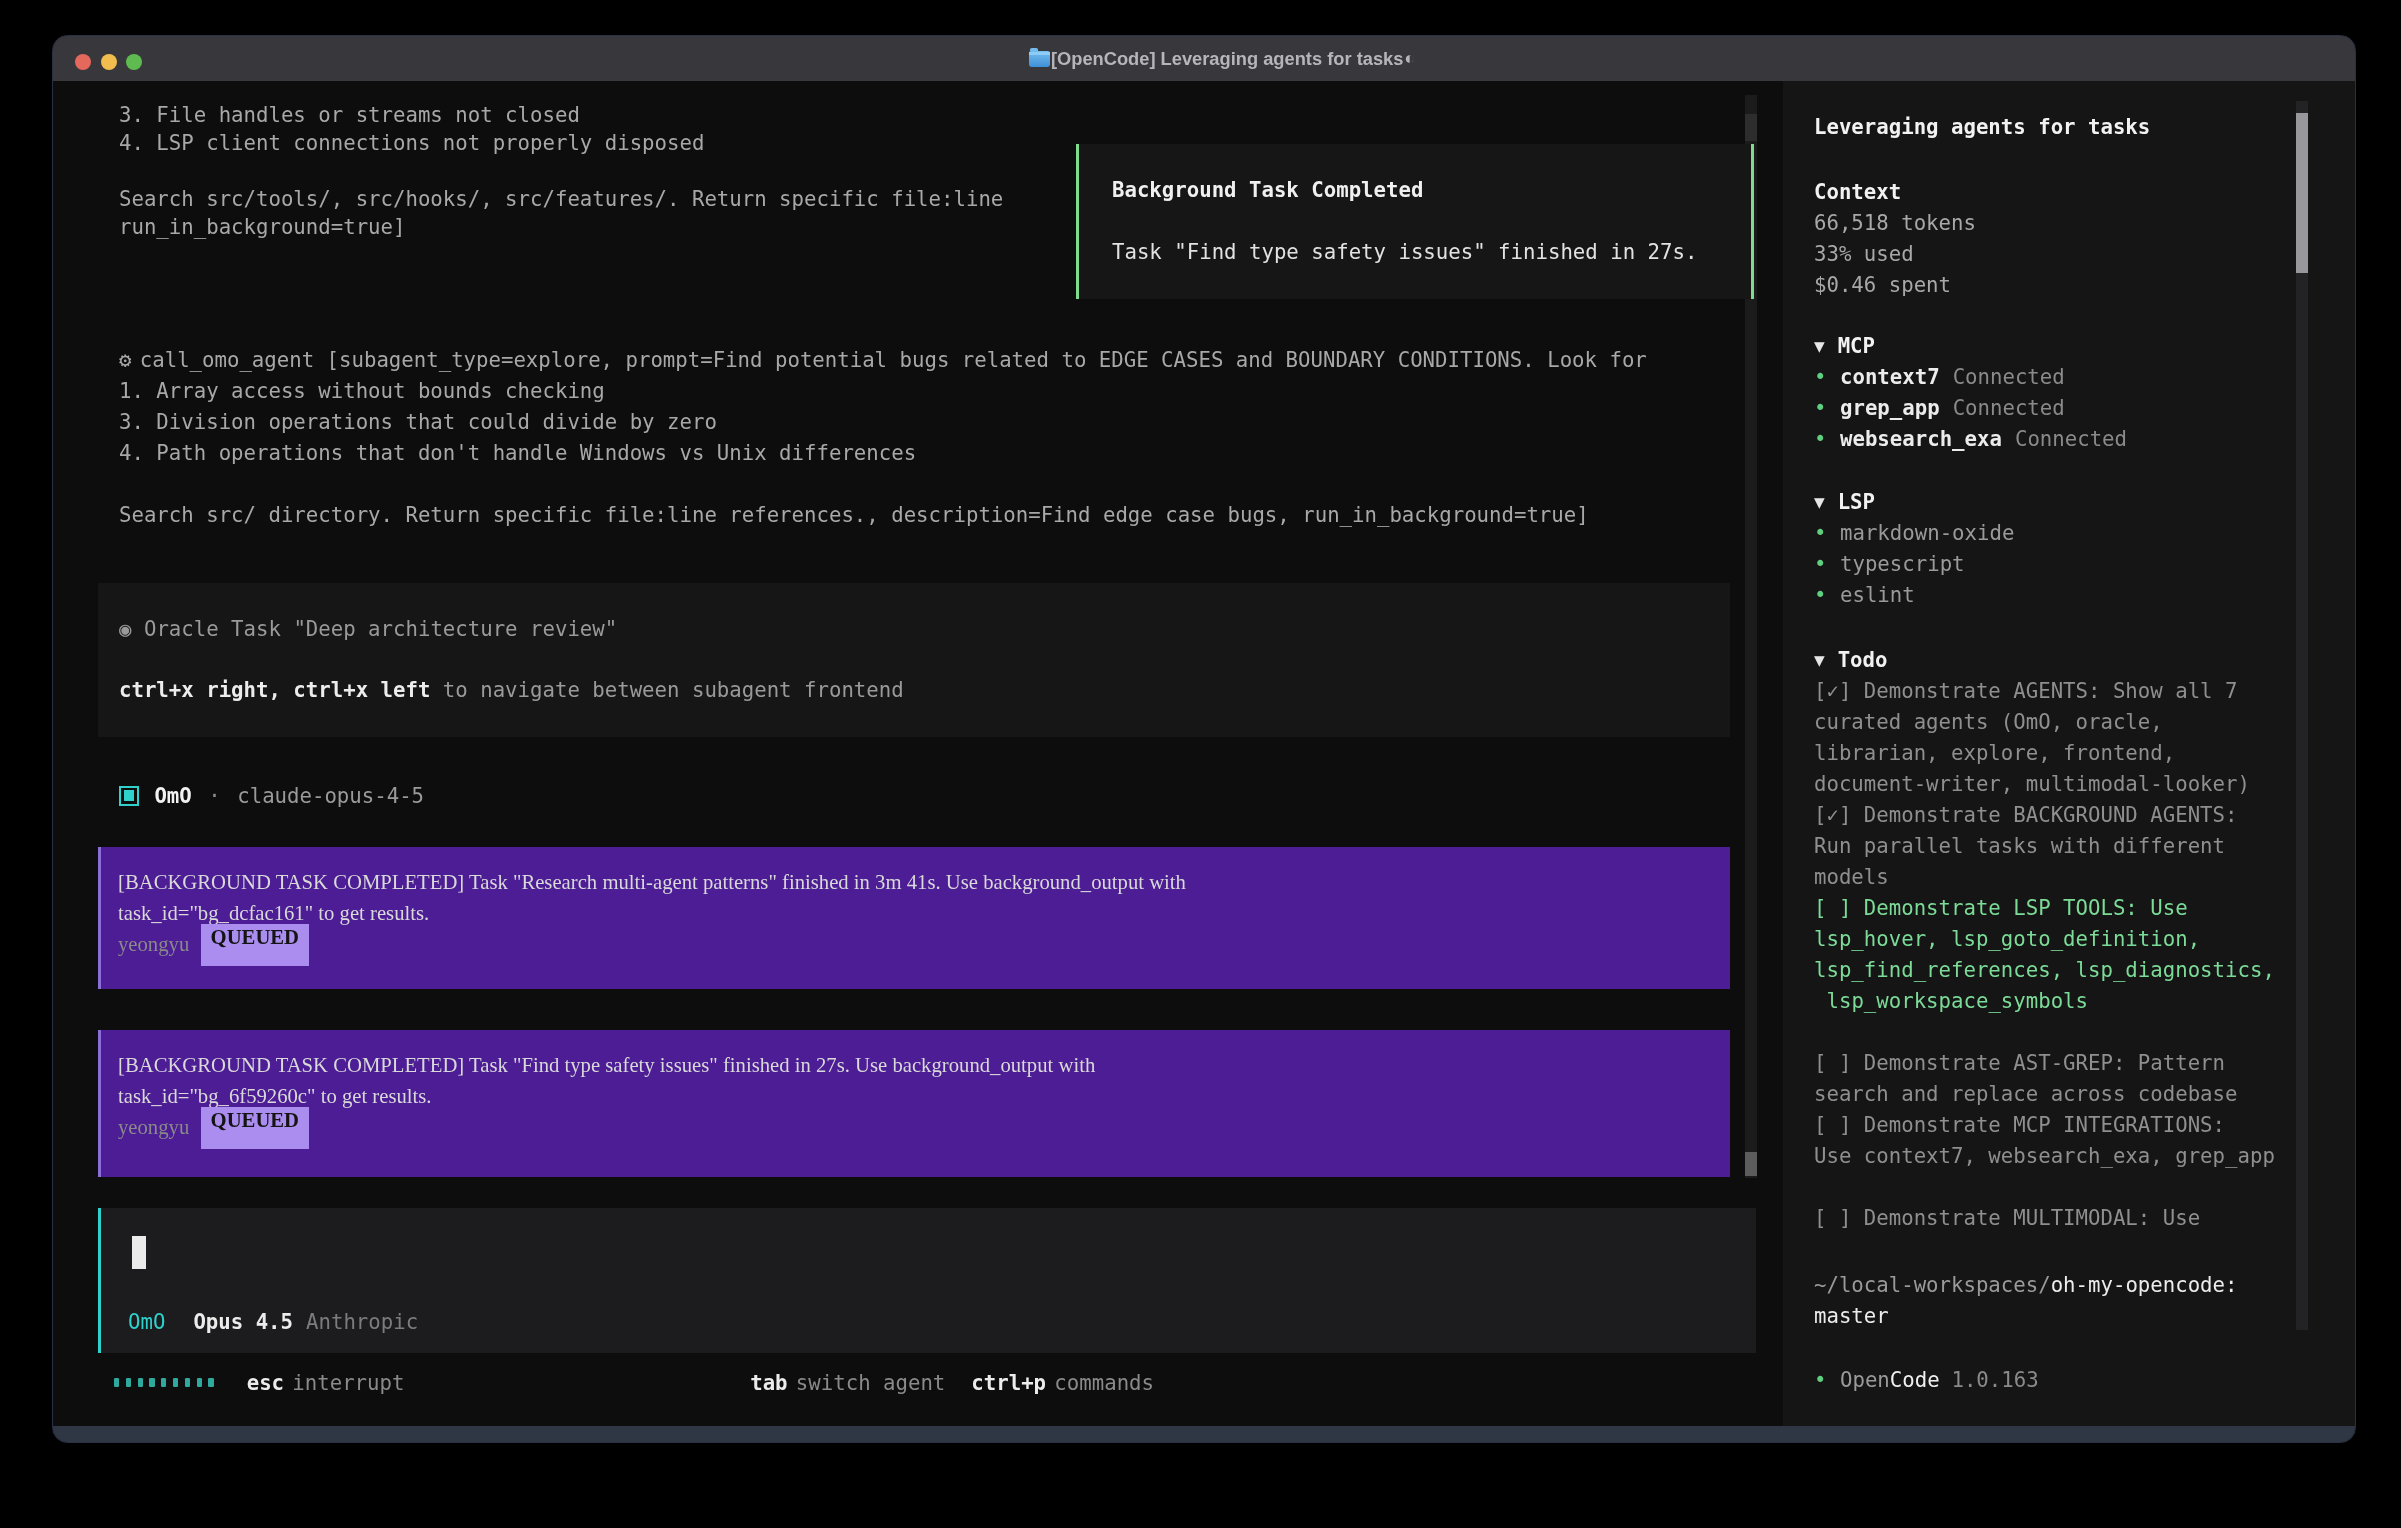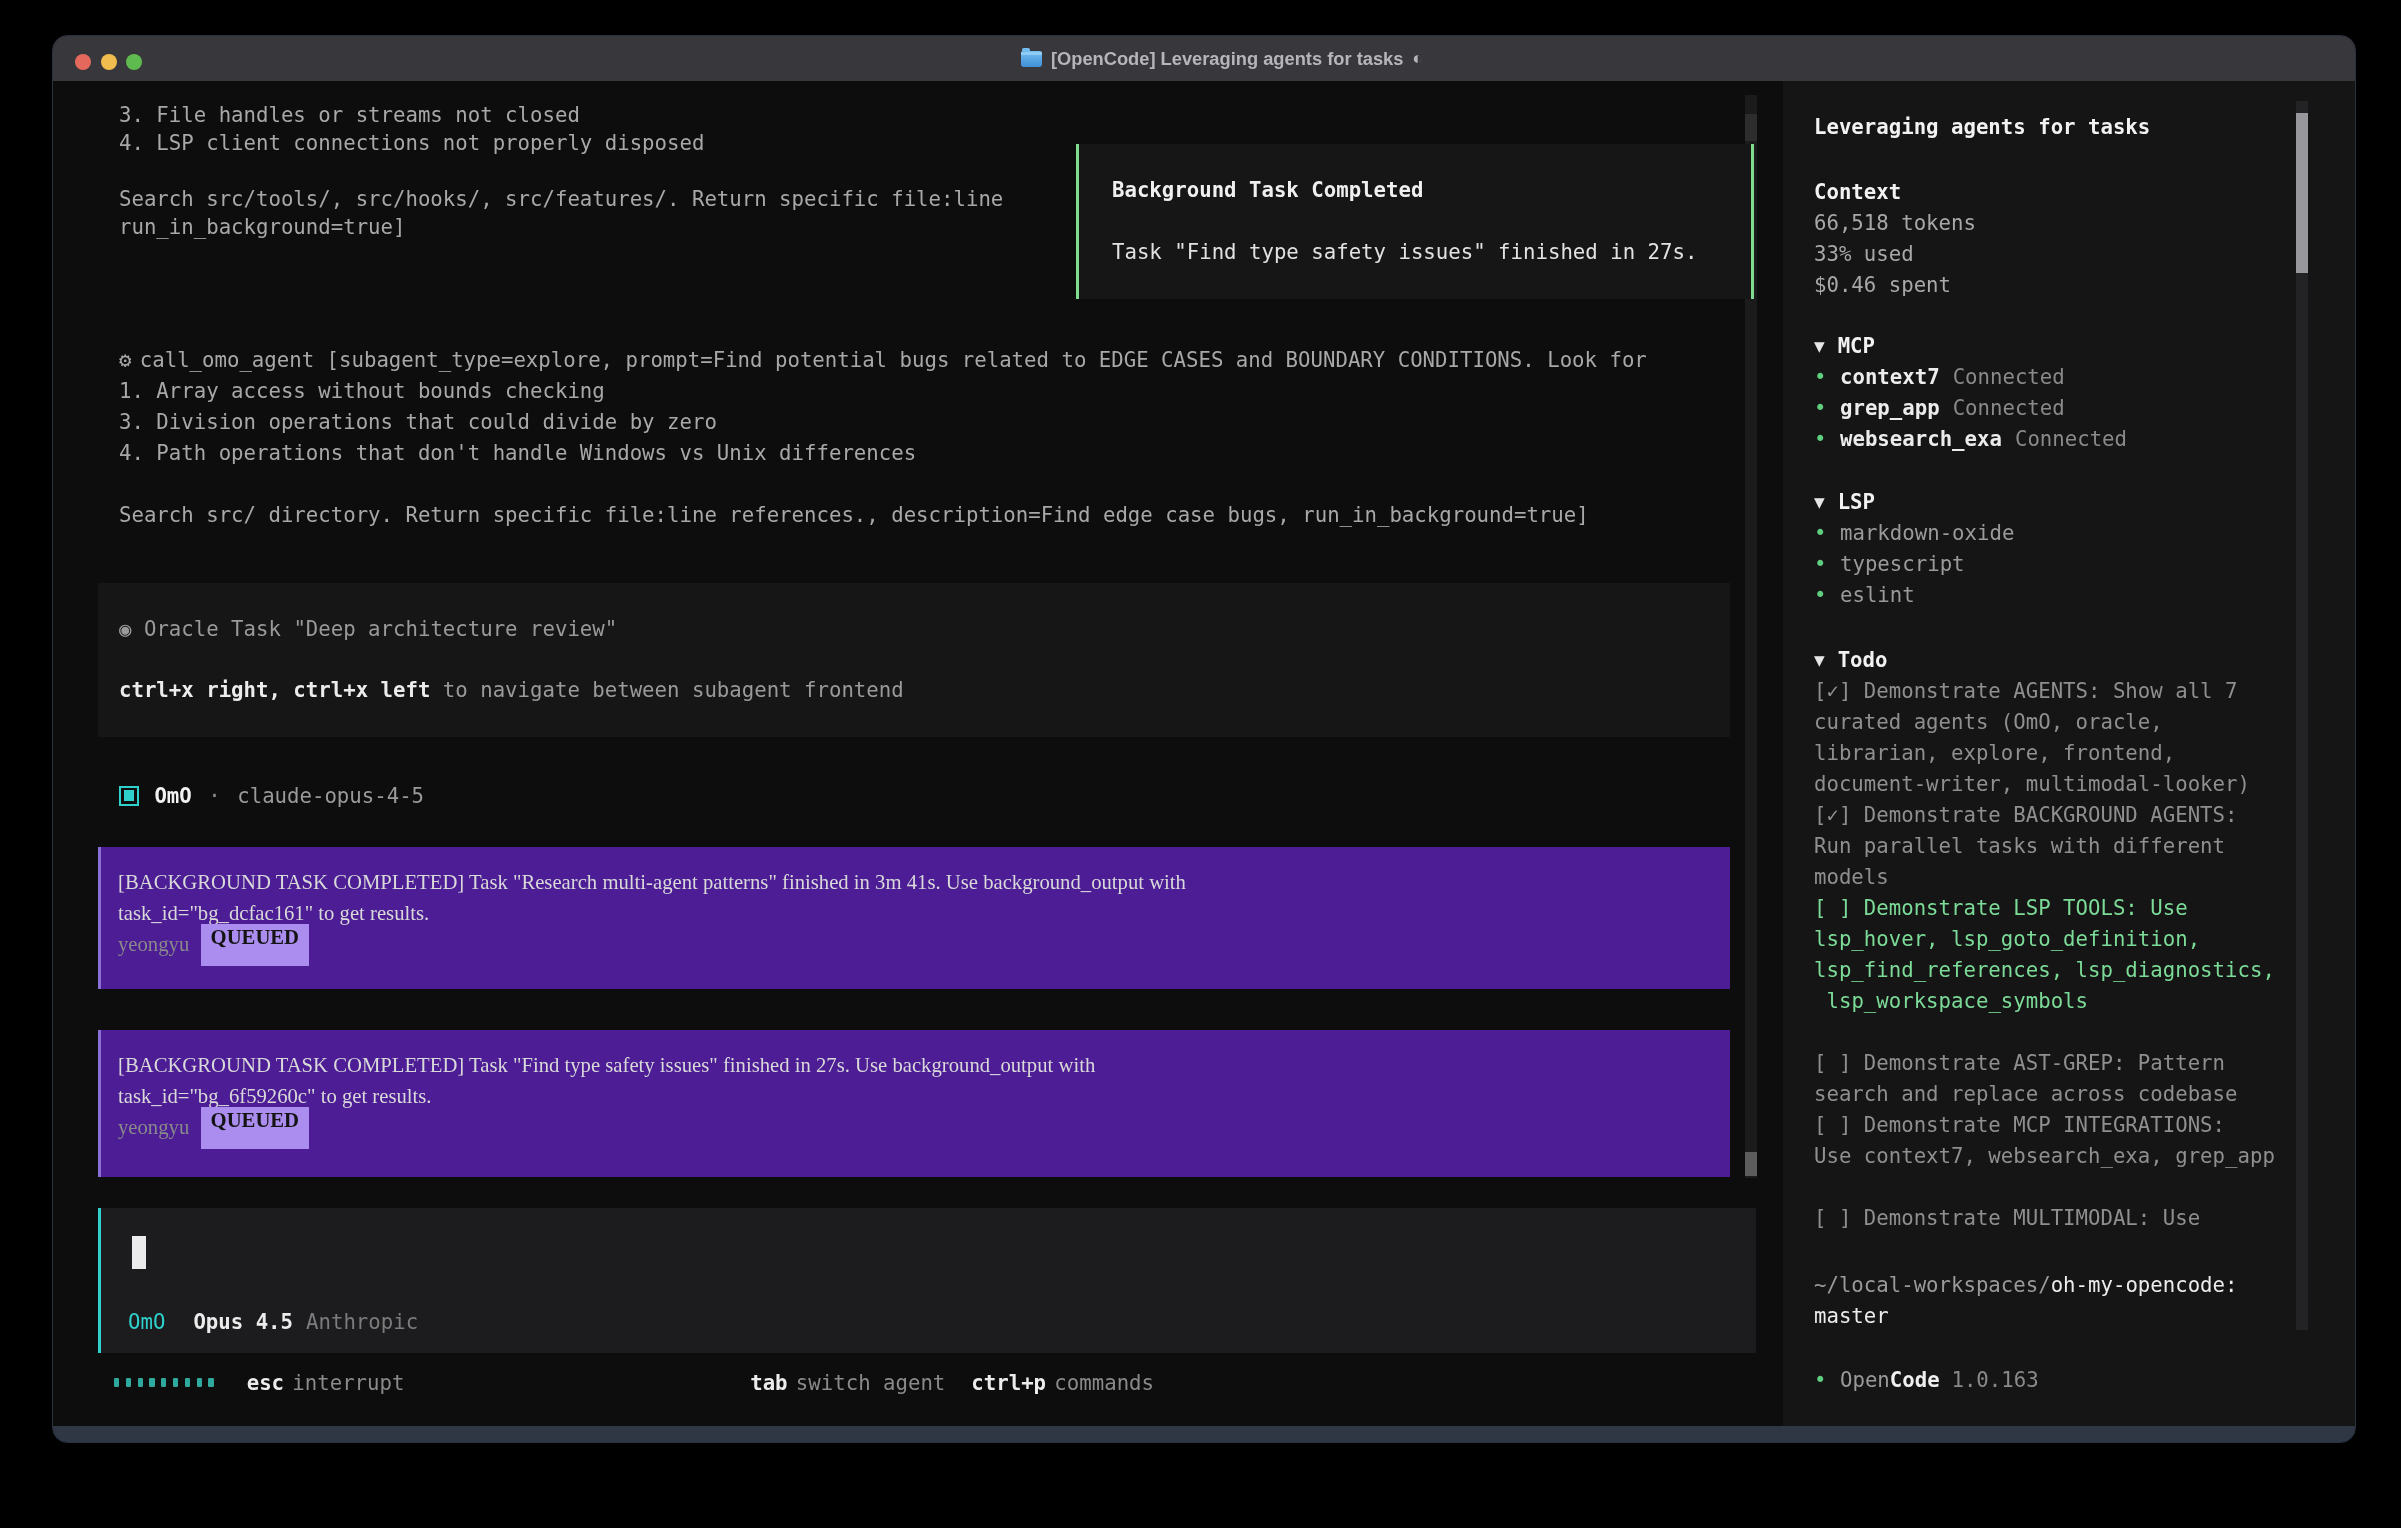--- a/index.html
+++ b/index.html
@@ -8,21 +8,21 @@
 
   .window { position:absolute; left:52px; top:35px; width:2304px; height:1408px;
             background:#0d0d0d; border:1.2px solid #2a3144; border-radius:15.4px; overflow:hidden; }
 
   
   .titlebar { position:absolute; left:0; top:0; width:100%; height:45px; background:#38383c;
               display:flex; align-items:center; justify-content:center; }
   .lights { position:absolute; left:22px; top:17.7px; display:flex; gap:9.5px; }
   .light { width:16px; height:16px; border-radius:50%; }
   .light.red { background:#e5685c; } .light.yellow { background:#f0bd4e; } .light.green { background:#5fbb50; }
-  .title-group { display:flex; align-items:center; gap:9px;
+  .title-group { display:flex; align-items:center; gap:1px;
                  font-family:"Liberation Sans", sans-serif; font-weight:bold; font-size:18.3px; color:#b6b6ba;margin-left:36px; }
   .folder { width:21px; height:16px; background:linear-gradient(#74bdf0,#4090d8); border-radius:2.4px; position:relative; }
   .folder::before { content:""; position:absolute; left:0.6px; top:-3px; width:8.9px; height:3.5px;
                     background:#74bdf0; border-radius:1.8px 1.8px 0 0; }
   .folder::after { content:""; position:absolute; left:0; top:1.2px; width:100%; height:3px; background:#8fccf5; }
   .proxy { font-size:17.7px; color:#b6b6ba; font-weight:normal; }
 
   
   .line { height:28px; line-height:28px; white-space:pre; }
   .line52 { height:31px; line-height:31px; white-space:pre; }
@@ -99,21 +99,21 @@
   .lsp-name { color:#9a9a9a; }
   .todo-item { white-space:pre-wrap; line-height:31px; }
   .todo-done, .todo-pending { color:#8f8f8f; }
   .todo-active { color:#7bdb97; }
   .mt52 { margin-top:31px; }
   .s-workspace { position:absolute; left:1761px; top:1234px; white-space:pre-wrap; line-height:31px; }
   .ws-prefix { color:#9a9a9a; }
   .ws-main { color:#ececec; }
   .s-version { position:absolute; left:1761px; top:1329px; }
   .ver-light { color:#9a9a9a; }
-  .ver-bold { color:#f0f0f0; font-weight:bold; }
+  .ver-bold { color:#f0f0f0; font-weight:normal; }
   .ver-num { color:#8a8a8a; margin-left:11.8px; }
   .scroll-side { left:2243px; top:65px; width:11.8px; height:1229px; background:#232326; }
   .scroll-side .thumb { position:absolute; left:0; top:11.8px; width:100%; height:160px; background:#97979c; }
 
   .footer-strip { left:0; top:1390px; width:100%; height:17px; background:#2f3644; border-bottom:1.8px solid #6e7a90; }
 
   .gear { color:#a8a8a8; margin-right:8.3px; }
 </style>
 </head>
 <body>

